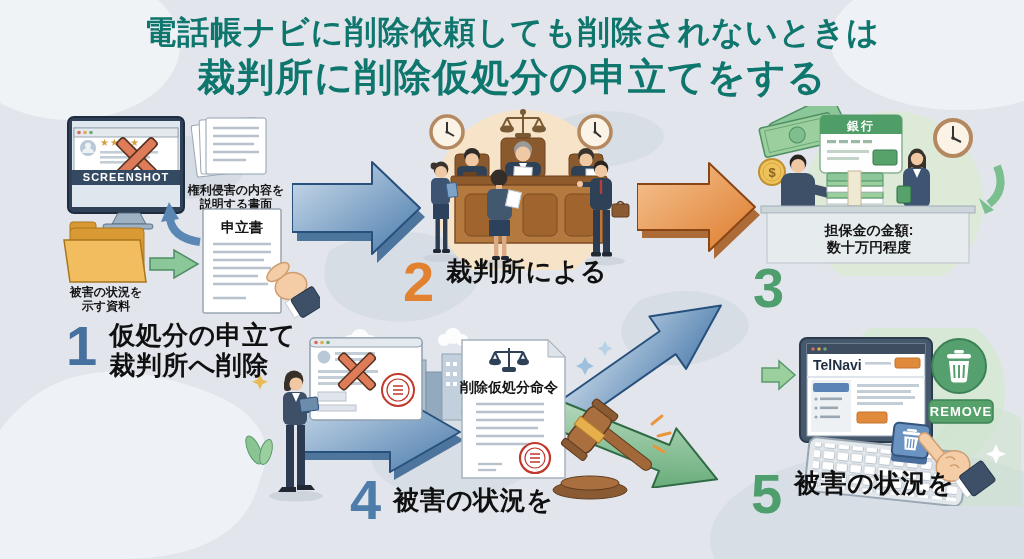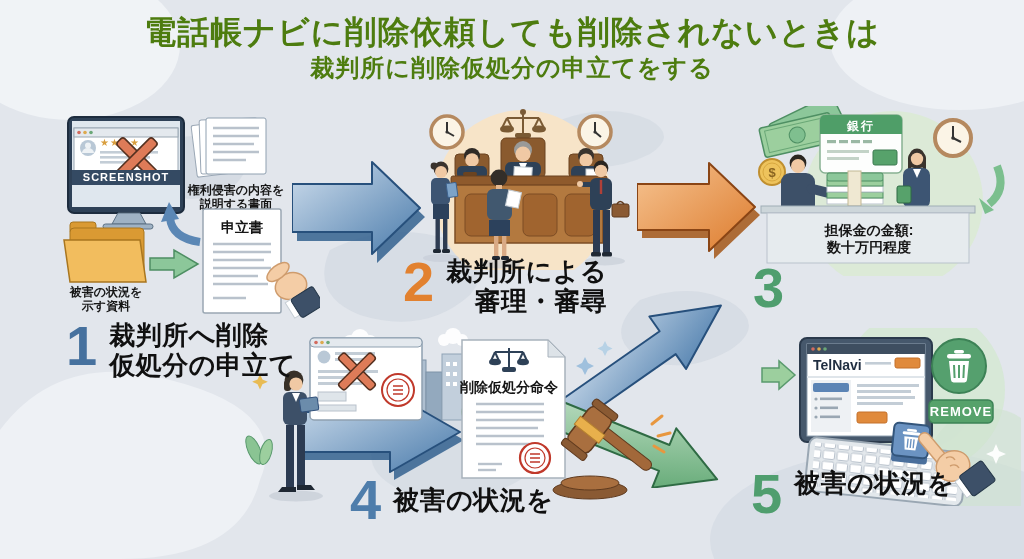--- a/index.html
+++ b/index.html
@@ -1,21 +1,21 @@
 <!DOCTYPE html>
 <html><head>
 <meta charset="utf-8">
 <style>
   html,body{margin:0;padding:0;background:#b9bfc9;}
   body{font-family:"Liberation Sans","DejaVu Sans",sans-serif;}
   #stage{position:relative;width:1024px;height:559px;overflow:hidden;background:#e2e6ec;}
   #stage svg{position:absolute;display:block;}
-  .title{position:absolute;left:0;right:0;top:12px;text-align:center;color:#4d7c0f;
+  .title{position:absolute;left:0;right:0;top:12px;text-align:center;color:#0f766e;
          font-weight:900;font-size:32px;line-height:1.28;letter-spacing:1px;}
-  .title .t2{font-size:24px;}
+  .title .t2{font-size:38px;}
   .caption{position:absolute;display:flex;gap:12px;align-items:flex-start;}
   .caption.vcenter{align-items:center;}
   .caption .num{font-weight:900;font-size:56px;line-height:.92;}
   .caption .cap{font-weight:900;font-size:26px;line-height:1.16;color:#101010;letter-spacing:.5px;}
   .caption .cap.center{text-align:right;}
   .n1{color:#46719e}.n2{color:#e2812f}.n3{color:#4f9e6e}.n4{color:#4e7dab}.n5{color:#4f9e6e}
   svg text{font-family:"Liberation Sans","DejaVu Sans",sans-serif;}
 </style>
 </head>
 <body>
@@ -570,30 +570,29 @@
     <g>
       <rect x="176" y="72" width="64" height="23" rx="5" fill="#57a26b" stroke="#3d8256" stroke-width="1.5"></rect>
       <text x="208" y="88" font-size="13" font-weight="bold" fill="#ffffff" text-anchor="middle" letter-spacing="1">REMOVE</text>
     </g>
     <path d="M243,116 l3,7 7,3 -7,3 -3,7 -3,-7 -7,-3 7,-3 Z" fill="#ffffff" opacity=".95"></path>
   </svg>
 
   <div class="caption" style="left:66px;top:320px">
     <div class="num n1">1</div>
     <div class="cap">
+      <div>仮処分の申立て</div>
       <div>裁判所へ削除</div>
-      <div>仮処分の申立て</div>
     </div>
   </div>
 
   <div class="caption" style="left:403px;top:256px">
     <div class="num n2">2</div>
     <div class="cap center">
       <div>裁判所による</div>
-      <div>審理・審尋</div>
     </div>
   </div>
 
   <div class="caption vcenter" style="left:753px;top:262px">
     <div class="num n3">3</div>
   </div>
 
   <div class="caption vcenter" style="left:350px;top:474px">
     <div class="num n4">4</div>
     <div class="cap">

